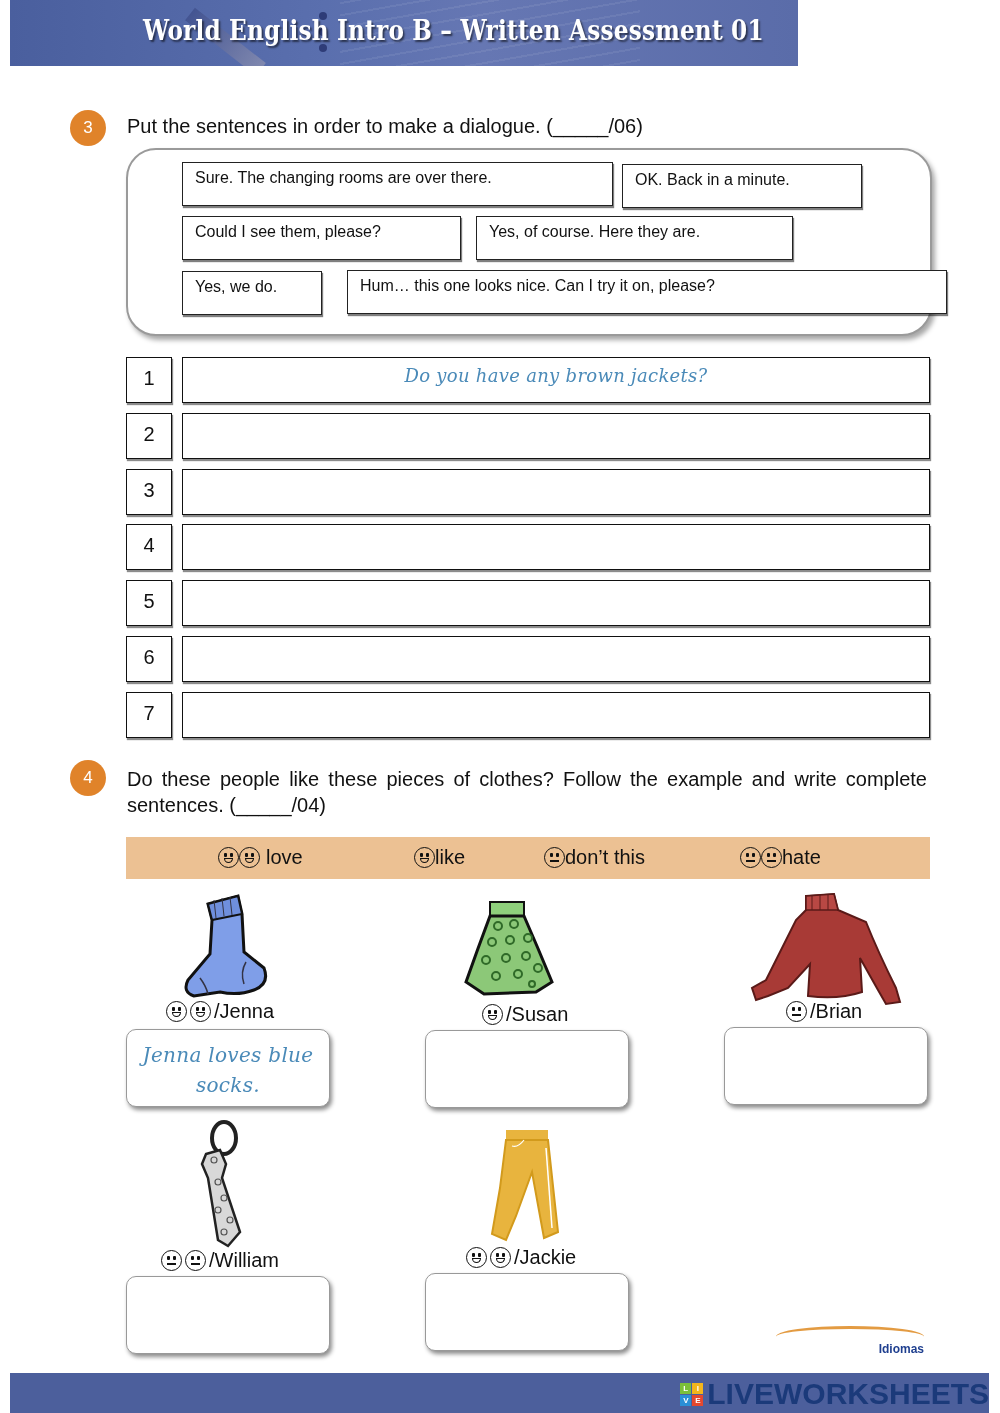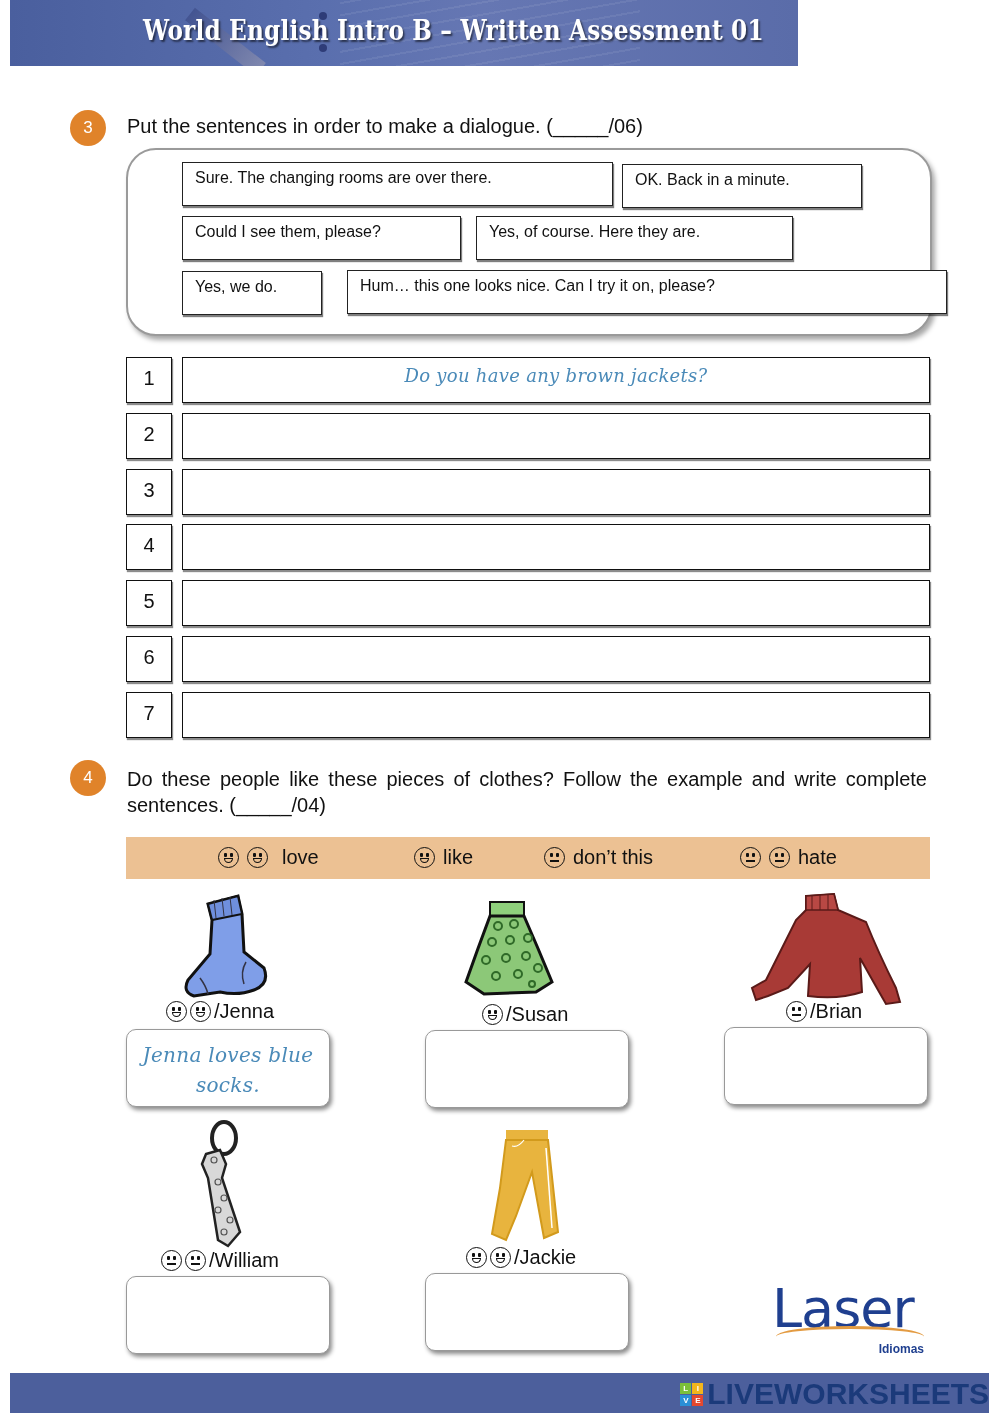--- a/index.html
+++ b/index.html
@@ -61,21 +61,21 @@
   .ans-box { left: 182px; width: 748px; }
   .hand {
     font-family: "DejaVu Serif", serif; font-style: italic; color: #4a8ab8;
     font-size: 18px; letter-spacing: 0.3px;
   }
   .ans-box .hand { display: block; text-align: center; padding-top: 7px; }
   .legend {
     position: absolute; left: 126px; top: 837px; width: 804px; height: 42px;
     background: #ecc193;
   }
-  .legend .item { position: absolute; top: 9px; font-size: 20px; display: flex; align-items: center; gap: 8px; }
+  .legend .item { position: absolute; top: 9px; font-size: 20px; display: flex; align-items: center; gap: 0; }
   .face {
     display: inline-flex; width: 21px; height: 21px; border: 1.5px solid #111; border-radius: 50%;
     box-sizing: border-box; position: relative; background: transparent;
   }
   .face::before { content: ""; position: absolute; left: 5px; top: 5px; width: 3px; height: 4px; background: #111; border-radius: 1px; box-shadow: 6px 0 0 #111; }
   .face.smile::after { content: ""; position: absolute; left: 5px; top: 10px; width: 9px; height: 5px; border: 1.3px solid #111; border-top: 1.5px solid #111; border-radius: 0 0 6px 6px; box-sizing: border-box; }
   .face.neutral::after { content: ""; position: absolute; left: 5px; top: 12px; width: 9px; height: 1.5px; background: #111; }
   .caption { position: absolute; font-size: 20px; display: flex; align-items: center; gap: 3px; white-space: nowrap; }
   .card {
     position: absolute; width: 204px; height: 78px; border: 1.5px solid #999;
@@ -265,21 +265,20 @@
 <div class="caption" style="left:466px; top:1246px;">
   <span class="face smile"></span>
   <span class="face smile"></span>
   <span>/Jackie</span>
 </div>
 <div class="card" style="left:425px; top:1273px;">
   <span class="hand"></span>
 </div>
 
 <div class="logo">
-  <div class="word">Laser</div>
   <div class="swoosh"></div>
   <div class="sub">Idiomas</div>
 </div>
 
 <div class="footer">
   <div class="brand">
     <div class="tiles">
       <span style="background:#7bbf3a;">L</span>
       <span style="background:#f2b51c;">I</span>
       <span style="background:#2a8fd6;">V</span>

